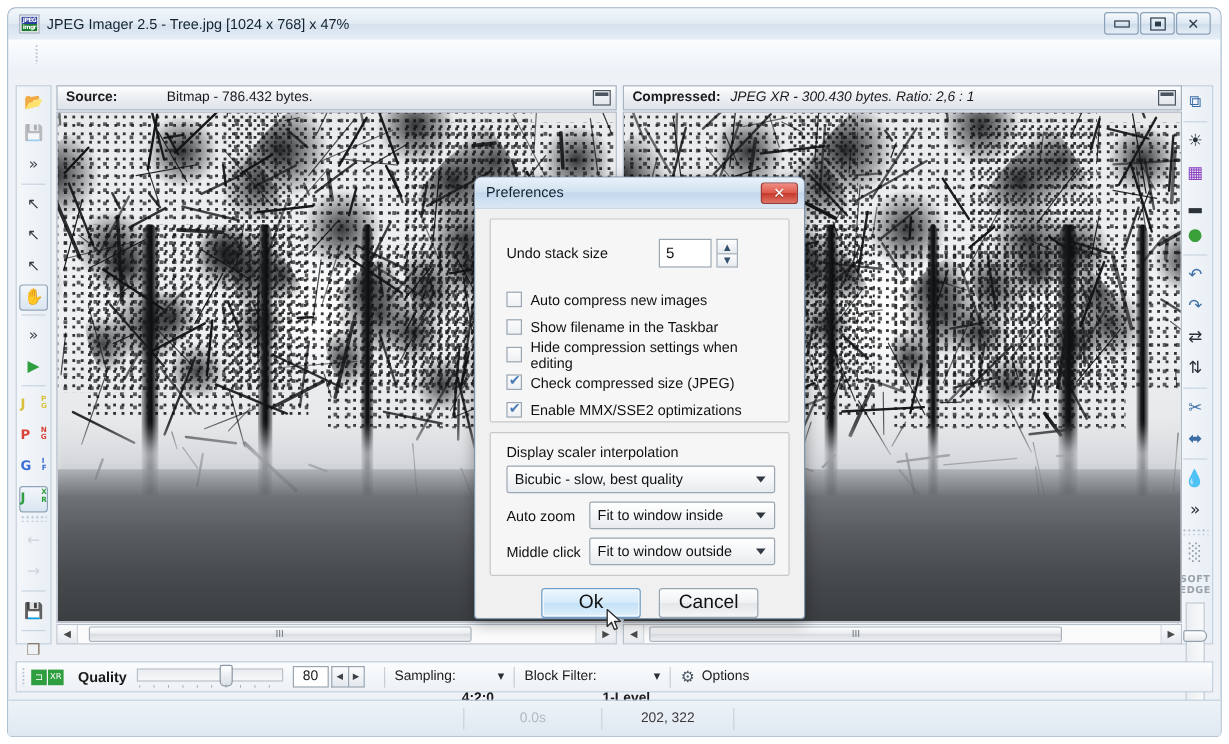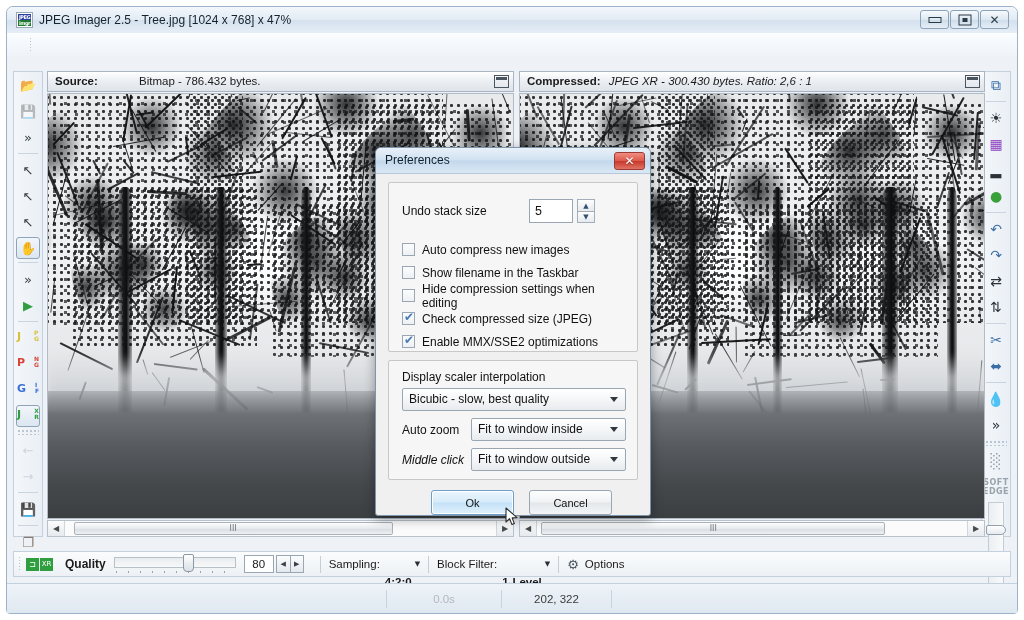--- a/index.html
+++ b/index.html
@@ -278,21 +278,21 @@
     display:flex; align-items:center;
     font-size:11.5px;
   }
   .st-cell {
     height:18px; line-height:18px; text-align:center;
     border-right:1px solid #c9d3dd; color:#3a3a3a;
   }
 
   
   #prefs {
-    position:absolute; left:368px; top:140px; width:276px; height:369px;
+    position:absolute; left:388px; top:140px; width:276px; height:369px;
     background:#f0f0f0;
     border:1px solid #7d94ab;
     border-radius:6px 6px 3px 3px;
     box-shadow: 0 3px 12px rgba(0,0,0,0.35);
   }
   #prefs-title {
     position:absolute; left:0; top:0; right:0; height:26px;
     border-radius:5px 5px 0 0;
     background: linear-gradient(180deg,#e9f1f9 0%, #d2e2f1 46%, #c3d8ec 52%, #dbe8f5 100%);
     border-bottom:1px solid #b6c9da;
@@ -366,21 +366,21 @@
     position:absolute; right:7px; top:8px;
     width:0;height:0;border-left:4px solid transparent;border-right:4px solid transparent;
     border-top:5px solid #303840;
   }
   .inline-label { position:absolute; font-size:12px; color:#111; }
 
   .dlgbtn {
     position:absolute; width:83px; height:25px;
     border:1px solid #9aa6b2; border-radius:3px;
     background: linear-gradient(180deg,#fdfefe 0%,#f0f2f4 48%,#e3e7ea 52%,#f4f6f8 100%);
-    font-size:11px; color:#111;
+    font-size:16px; color:#111;
     display:flex; align-items:center; justify-content:center;
   }
   #btn-ok {
     border:1px solid #6f9ec9;
     background: linear-gradient(180deg,#ecf6fd 0%,#d6ebfa 48%,#c3e1f7 52%,#e2f1fc 100%);
     box-shadow: 0 0 0 1px #ffffff inset;
   }
 
   
   #cursor {
@@ -1076,21 +1076,21 @@
         <span>Bicubic - slow, best quality</span>
         <div class="arrow"></div>
       </div>
 
       <div class="inline-label" style="left:13px; top:62px;">Auto zoom</div>
       <div class="combo" style="left:82px; top:57px; width:155px;">
         <span>Fit to window inside</span>
         <div class="arrow"></div>
       </div>
 
-      <div class="inline-label" style="left:13px; top:92px;font-style:italic;">Middle click</div>
+      <div class="inline-label" style="left:13px; top:92px;">Middle click</div>
       <div class="combo" style="left:82px; top:87px; width:155px;">
         <span>Fit to window outside</span>
         <div class="arrow"></div>
       </div>
     </div>
 
     <div class="dlgbtn" id="btn-ok" style="left:55px; top:342px;">Ok</div>
     <div class="dlgbtn" id="btn-cancel" style="left:153px; top:342px;">Cancel</div>
   </div>
 

